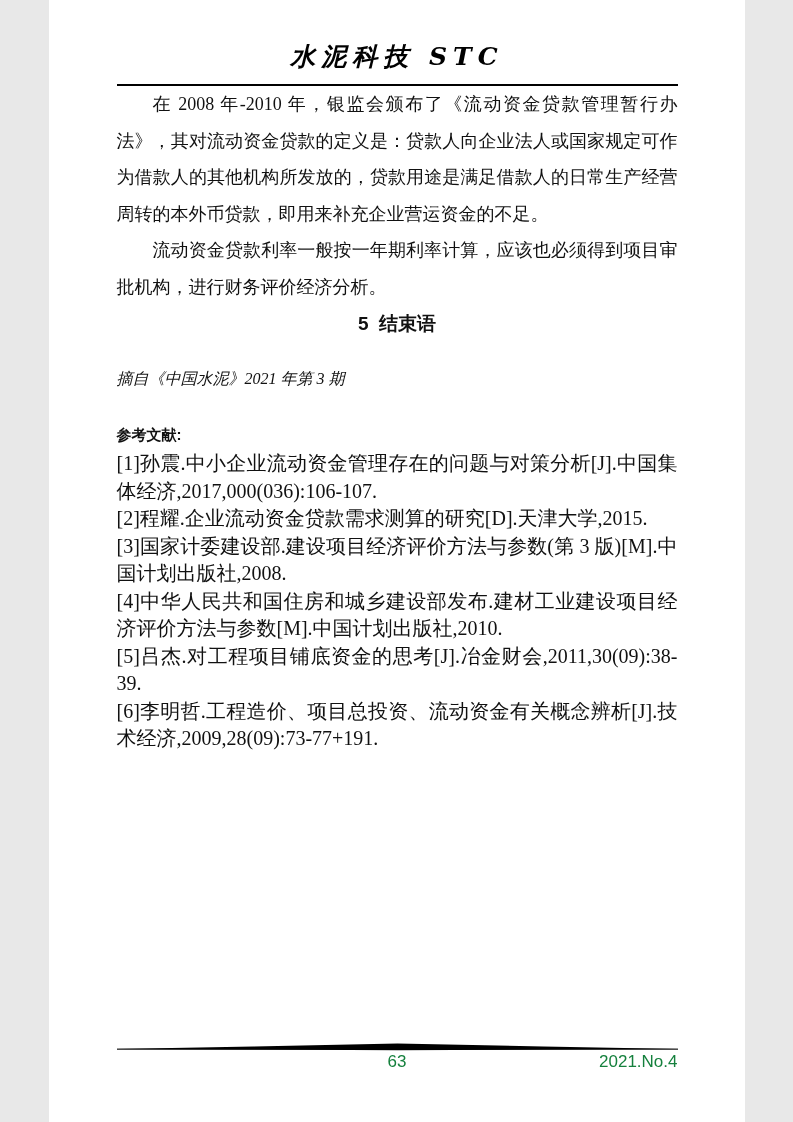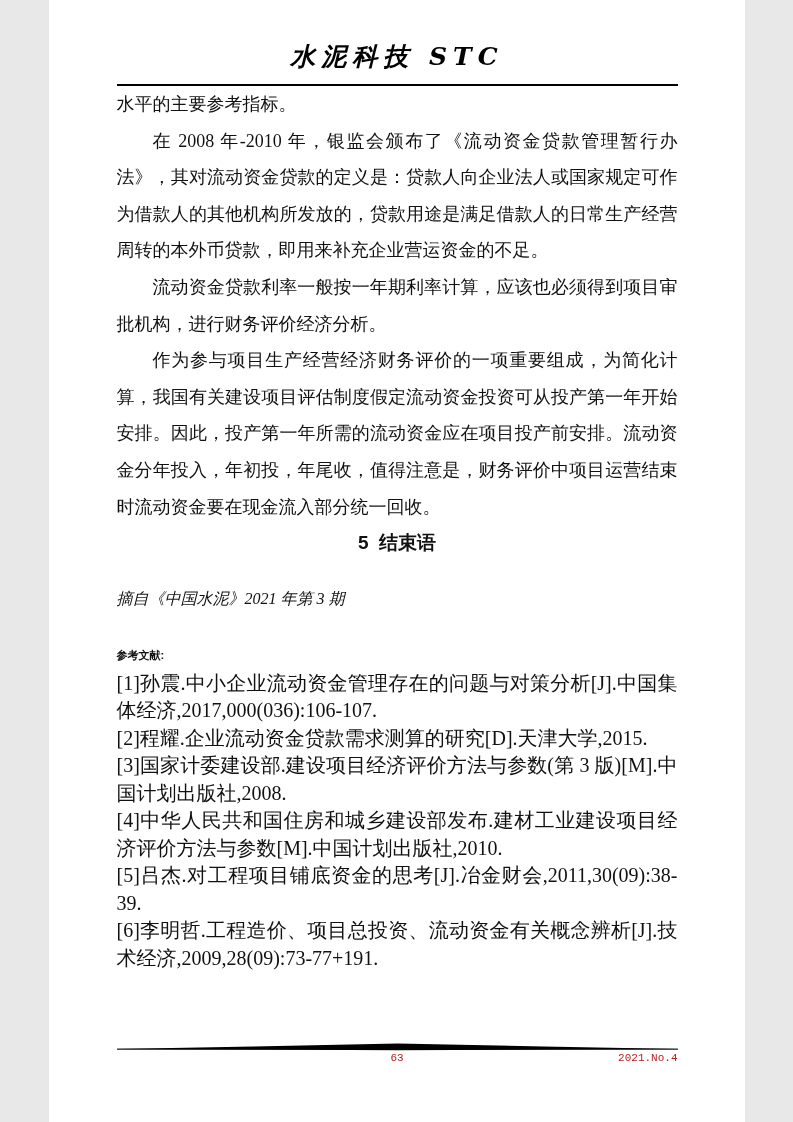--- a/index.html
+++ b/index.html
@@ -44,42 +44,42 @@
   .source-note {
     margin-top: 26px;
     font-style: italic;
     font-size: 16px;
     line-height: 22px;
   }
   .refs-heading {
     margin-top: 34px;
     font-family: "Liberation Sans", sans-serif;
     font-weight: bold;
-    font-size: 11px;
+    font-size: 15px;
     line-height: 22px;
   }
   .ref-item {
     font-size: 20px;
     line-height: 27.5px;
     text-align: justify;
   }
   .refs-list { margin-top: 4px; }
   .footer {
     position: absolute;
     left: 68px;
     right: 67px;
     top: 1042px;
   }
   .footer-rule-svg { display: block; width: 100%; height: 10px; }
   .footer-text-row {
     position: relative;
     height: 18px;
-    font-family: Liberation Mono, monospace;
-    font-size: 11px;
-    color: #b91c1c;
+    font-family: Liberation Sans, sans-serif;
+    font-size: 17px;
+    color: #15803d;
   }
   .footer-page-num {
     position: absolute;
     left: 0; right: 0;
     text-align: center;
   }
   .footer-issue {
     position: absolute;
     right: 0;
   }
@@ -89,24 +89,22 @@
 
 <div class="page">
 
   <div class="margin-box">
 
     <div class="journal-title">水泥科技 STC</div>
 
     <div class="header-rule"></div>
 
     <div class="body-text">
-      <p class="para">水平的主要参考指标。</p>
       <p class="para ind">在 2008 年-2010 年，银监会颁布了《流动资金贷款管理暂行办法》，其对流动资金贷款的定义是：贷款人向企业法人或国家规定可作为借款人的其他机构所发放的，贷款用途是满足借款人的日常生产经营周转的本外币贷款，即用来补充企业营运资金的不足。</p>
       <p class="para ind">流动资金贷款利率一般按一年期利率计算，应该也必须得到项目审批机构，进行财务评价经济分析。</p>
-      <p class="para ind">作为参与项目生产经营经济财务评价的一项重要组成，为简化计算，我国有关建设项目评估制度假定流动资金投资可从投产第一年开始安排。因此，投产第一年所需的流动资金应在项目投产前安排。流动资金分年投入，年初投，年尾收，值得注意是，财务评价中项目运营结束时流动资金要在现金流入部分统一回收。</p>
 
       <h2 class="section-heading">5  结束语</h2>
 
     </div>
 
     <p class="source-note">摘自《中国水泥》2021 年第 3 期</p>
 
     <p class="refs-heading">参考文献:</p>
 
     <div class="refs-list">

